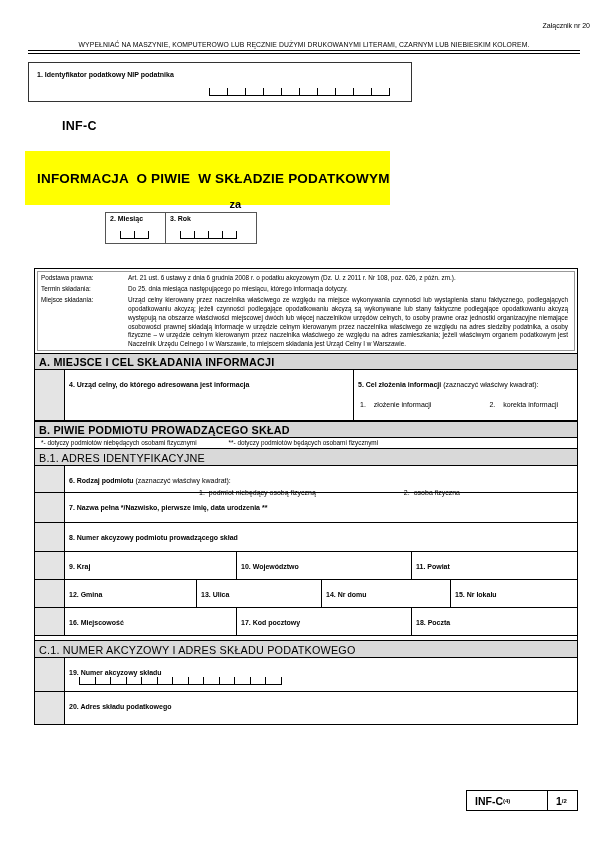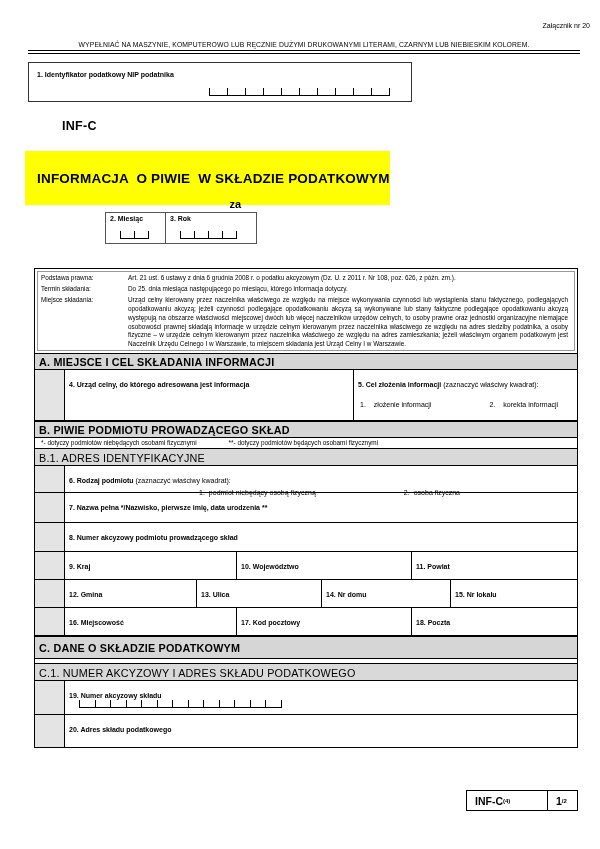--- a/index.html
+++ b/index.html
@@ -189,21 +189,20 @@
     <div class="cell grow"><span class="lbl">15. Nr lokalu</span></div>
   </div>
 
   <div class="row" style="height:27px;">
     <div class="gutter"></div>
     <div class="cell" style="width:171px;flex:none;"><span class="lbl">16. Miejscowość</span></div>
     <div class="cell" style="width:175px;flex:none;"><span class="lbl">17. Kod pocztowy</span></div>
     <div class="cell grow"><span class="lbl">18. Poczta</span></div>
   </div>
 
-  <div class="sec" style="padding-top:5px;padding-bottom:4px;">C. DANE O SKŁADZIE PODATKOWYM</div>
   <div class="gap4"></div>
   <div class="subsec">C.1. NUMER AKCYZOWY I ADRES SKŁADU PODATKOWEGO</div>
 
   <div class="row" style="height:33px;">
     <div class="gutter"></div>
     <div class="cell grow">
       <span class="lbl">19. Numer akcyzowy składu</span>
       <span class="comb f19" style="position:absolute;left:14px;bottom:6px;">
           <i></i>
           <i></i>

